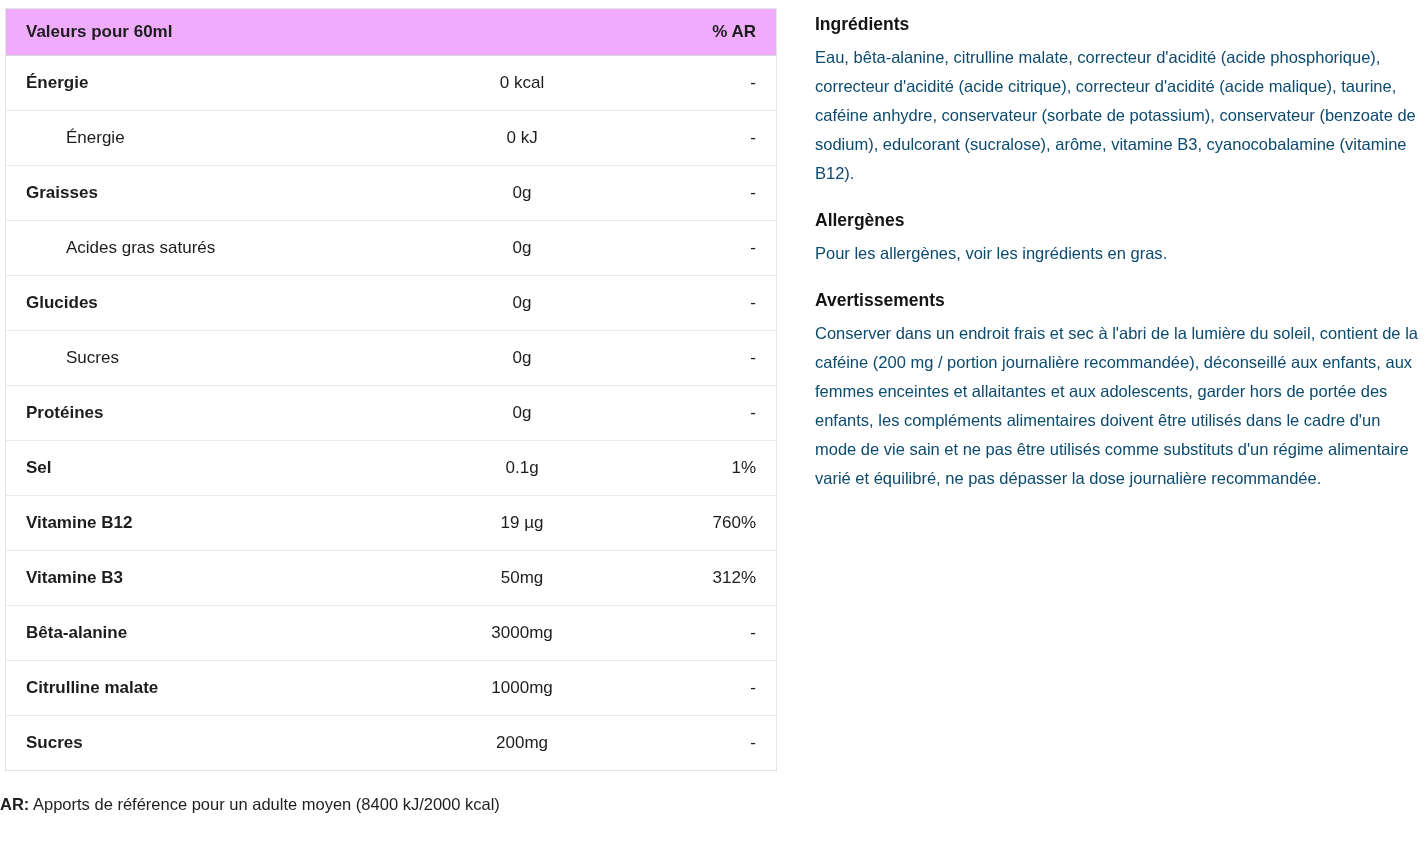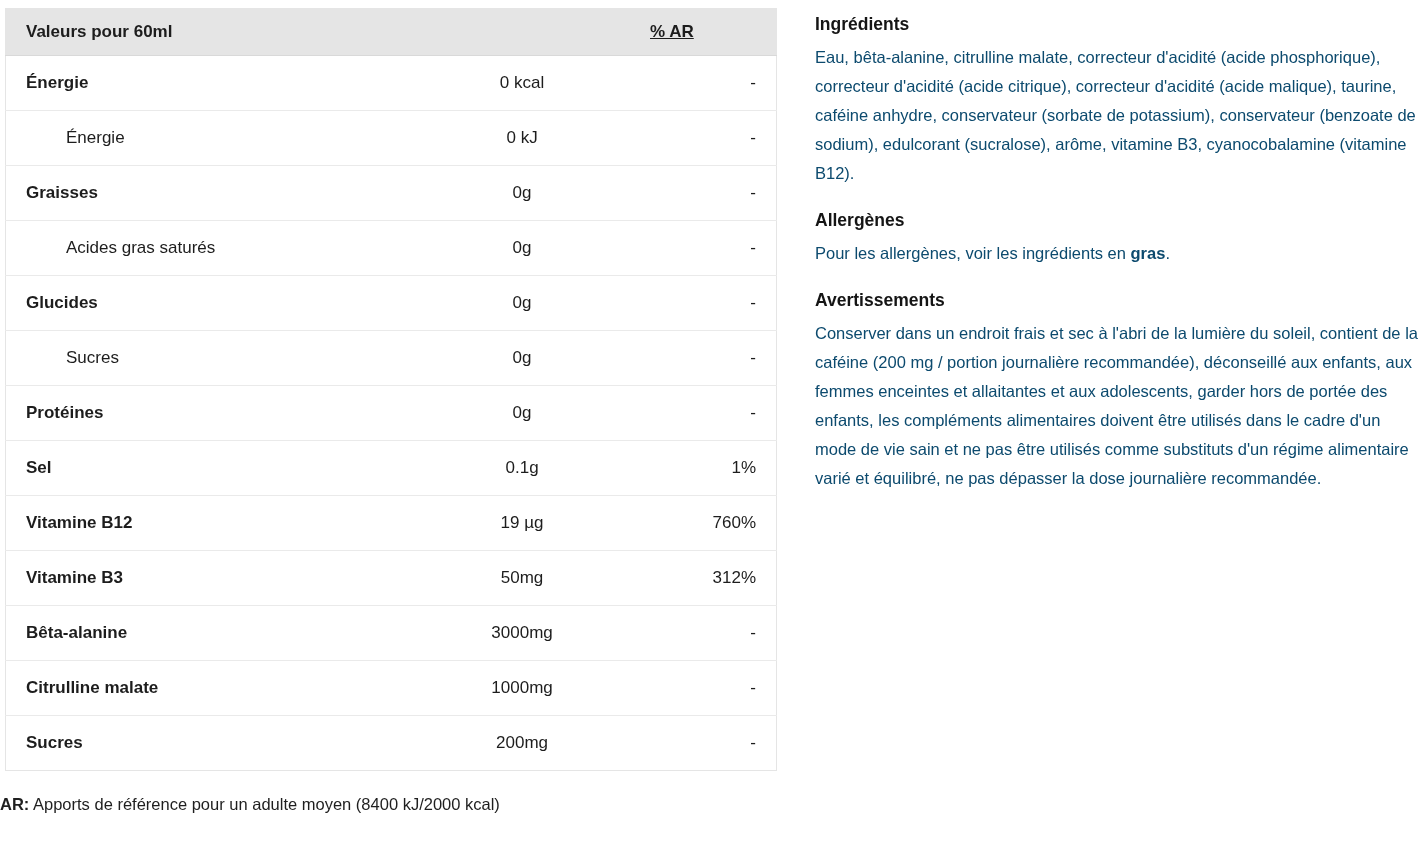--- a/index.html
+++ b/index.html
@@ -27,28 +27,28 @@
     margin: 8px 0 0 5px;
     border: 1px solid #e5e5e5;
     font-size: 17px;
     color: #1d1d1d;
   }
   col.c-label { width: 53%; }
   col.c-val   { width: 28%; }
   col.c-ar    { width: 19%; }
 
   table.nutri thead th {
-    background: #e5e5e5;
+    background: #f0abfc;
     border-bottom: 1px solid #d9d9d9;
     padding: 11px 20px;
     font-weight: bold;
     text-align: left;
     line-height: 24px;
   }
-  table.nutri thead th.ar { text-align: left; text-decoration: underline; }
+  table.nutri thead th.ar { text-align: right; }
 
   table.nutri td {
     border-bottom: 1px solid #eaeaea;
     padding: 15px 20px;
     line-height: 24px;
     vertical-align: middle;
   }
   table.nutri tbody tr:last-child td { border-bottom: none; }
 
   td.lbl { font-weight: bold; text-align: left; }
@@ -77,21 +77,21 @@
     line-height: 24px;
     font-weight: bold;
     color: #151515;
   }
   .right-col p {
     margin: 0 0 20px 0;
     font-size: 16.5px;
     line-height: 29px;
     color: #0c4a6e;
   }
-  .right-col p strong { font-weight: bold; }
+  .right-col p strong { font-weight: normal; }
 </style>
 </head>
 <body>
 
 <div class="page">
 
   <div class="left-col">
     <table class="nutri">
       <colgroup>
         <col class="c-label">

